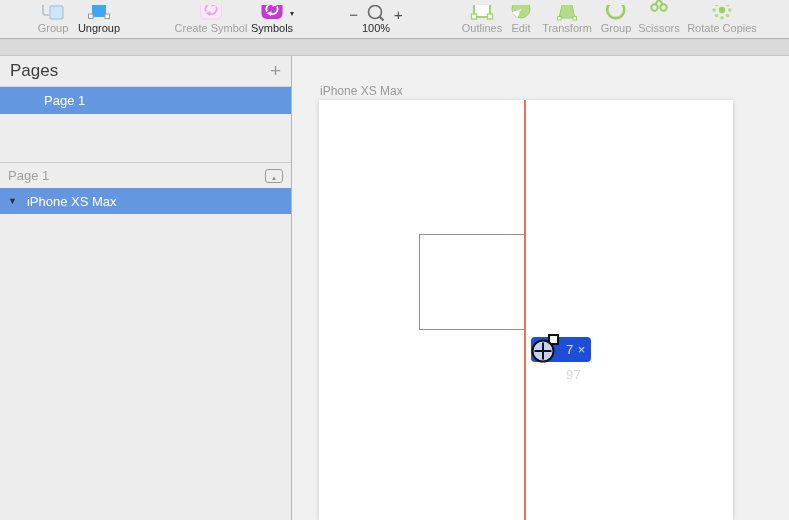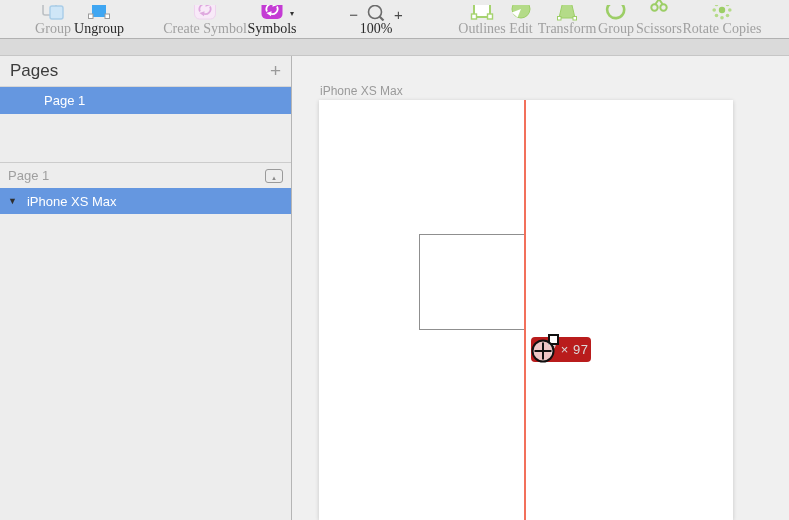--- a/index.html
+++ b/index.html
@@ -7,21 +7,21 @@
     width:789px;height:520px;position:relative;overflow:hidden;
     background:#f0f0f0;
     font-family:"Liberation Sans","DejaVu Sans",sans-serif;
     -webkit-font-smoothing:antialiased;
   }
   
   .toolbar{position:absolute;left:0;top:0;width:789px;height:38px;background:#ececec;border-bottom:1px solid #b1b1b1;}
   .t-item{position:absolute;top:0;height:38px;display:flex;flex-direction:column;justify-content:flex-end;align-items:center;padding-bottom:4px;box-sizing:border-box;cursor:default;}
   .t-ic{height:16px;width:36px;position:relative;overflow:hidden;}
   .t-ic>svg{position:absolute;bottom:0;left:50%;transform:translateX(-50%);}
-  .t-label{font-size:14px;margin-top:2px;color:#2a2a2a;white-space:nowrap;line-height:11px;font-family:Liberation Serif, serif;}
+  .t-label{font-size:11px;margin-top:2px;color:#2a2a2a;white-space:nowrap;line-height:11px;}
   .t-label.dim{color:#a0a0a0;}
   .dd-arrow{position:absolute;right:-4px;bottom:3px;font-size:8px;color:#333;line-height:8px;}
   .zoomrow{height:16px;overflow:hidden;display:flex;align-items:flex-end;gap:7px;}
   .zoomrow .zsign{font-size:15px;color:#4a4a4a;line-height:13px;}
   
   .substrip{position:absolute;left:0;top:39px;width:789px;height:16px;background:#dadada;border-bottom:1px solid #c6c6c6;}
   
   .sidebar{position:absolute;left:0;top:56px;width:292px;height:464px;background:#ededed;border-right:1px solid #b5b5b5;box-sizing:border-box;}
   .pages-header{height:31px;border-bottom:1px solid #d6d6d6;display:flex;align-items:center;padding:0 10px;box-sizing:border-box;}
   .ph-title{font-size:17px;color:#3c3c3c;flex:1;}
@@ -35,22 +35,22 @@
   .lh-glyph{font-size:7px;color:#8a8a8a;line-height:7px;}
   .layer-row{height:26px;display:flex;align-items:center;padding-left:8px;box-sizing:border-box;font-size:13px;}
   .layer-row.selected{background:#6597e0;color:#ffffff;}
   .disclosure{font-size:9px;color:#2f2f2f;margin-right:10px;line-height:9px;}
   
   .canvas{position:absolute;left:293px;top:56px;width:496px;height:464px;background:#f0f0f0;overflow:hidden;}
   .artboard-label{position:absolute;left:27px;top:28px;font-size:12px;color:#9a9a9a;z-index:2;}
   .artboard{position:absolute;left:26px;top:44px;width:414px;height:420px;background:#ffffff;box-shadow:0 1px 4px rgba(0,0,0,0.18);z-index:1;}
   .draw-rect{position:absolute;left:126px;top:178px;width:106px;height:96px;border:1px solid #8f8f8f;box-sizing:border-box;background:#ffffff;z-index:3;}
   .guide-line{position:absolute;left:231px;top:44px;width:2px;height:420px;background:#f2705b;z-index:4;}
-  .size-badge{position:absolute;left:238px;top:281px;width:60px;height:25px;background:#b91c1c;border-radius:4px;z-index:5;
-    font-size:13px;color:#dadada;line-height:25px;text-align:left;padding-left:18px;box-sizing:border-box;letter-spacing:0.5px;}
+  .size-badge{position:absolute;left:238px;top:281px;width:60px;height:25px;background:#1d4ed8;border-radius:4px;z-index:5;
+    font-size:13px;color:#dadada;line-height:25px;text-align:left;padding-left:35px;box-sizing:border-box;letter-spacing:0.5px;}
   .cursor{position:absolute;left:236px;top:276px;z-index:6;}
 </style>
 </head>
 <body>
 
 <div class="toolbar">
 
   <div class="t-item" style="left:23px;width:60px;">
     <div class="t-ic">
       <svg width="26" height="22" viewBox="0 0 26 22">
@@ -67,21 +67,21 @@
         <rect x="6" y="4" width="14" height="14" rx="1.5" fill="#3fa6f2"></rect>
         <rect x="2.5" y="1" width="4.5" height="4.5" fill="#ffffff" stroke="#9b9b9b"></rect>
         <rect x="19" y="1" width="4.5" height="4.5" fill="#ffffff" stroke="#9b9b9b"></rect>
         <rect x="2.5" y="15" width="4.5" height="4.5" fill="#ffffff" stroke="#9b9b9b"></rect>
         <rect x="19" y="15" width="4.5" height="4.5" fill="#ffffff" stroke="#9b9b9b"></rect>
       </svg>
     </div>
     <div class="t-label">Ungroup</div>
   </div>
 
-  <div class="t-item" style="left:165px;width:80px;">
+  <div class="t-item" style="left:171px;width:80px;">
     <div class="t-ic">
       <svg width="26" height="24" viewBox="0 0 26 24">
         <rect x="2.5" y="2" width="21" height="20" rx="5" fill="#f8e9f8" stroke="#eed4ee"></rect>
         <path d="M8 14.5 A 5.2 5.2 0 0 1 15 7.5" fill="none" stroke="#dfa8df" stroke-width="1.8"></path>
         <polygon points="14,4.8 18.6,8 13.4,9.8" fill="#dfa8df"></polygon>
         <path d="M18 9.5 A 5.2 5.2 0 0 1 11 16.5" fill="none" stroke="#dfa8df" stroke-width="1.8"></path>
         <polygon points="12,19.2 7.4,16 12.6,14.2" fill="#dfa8df"></polygon>
       </svg>
     </div>
     <div class="t-label dim">Create Symbol</div>

